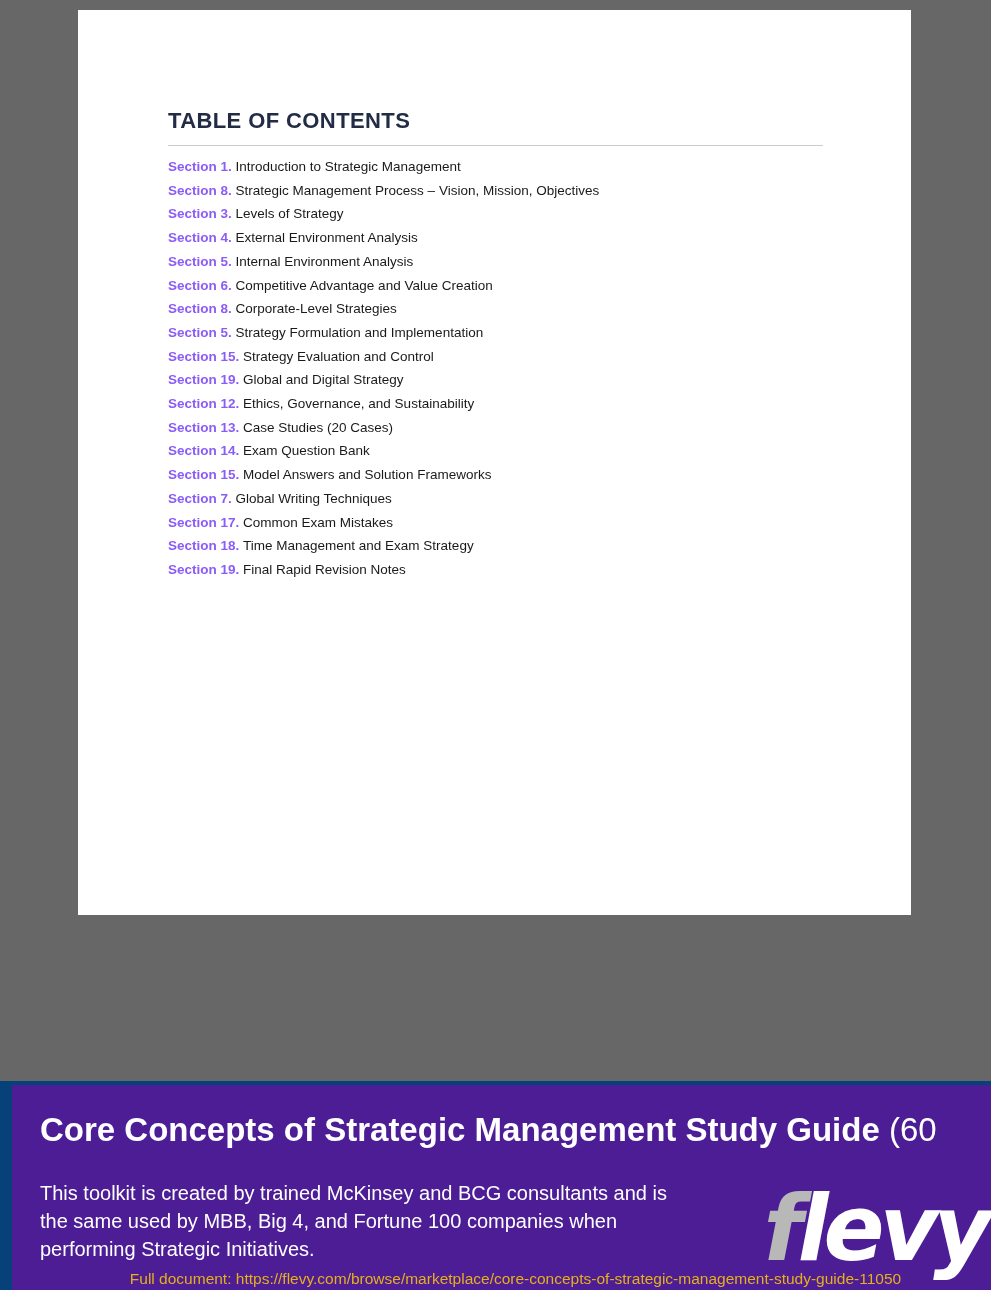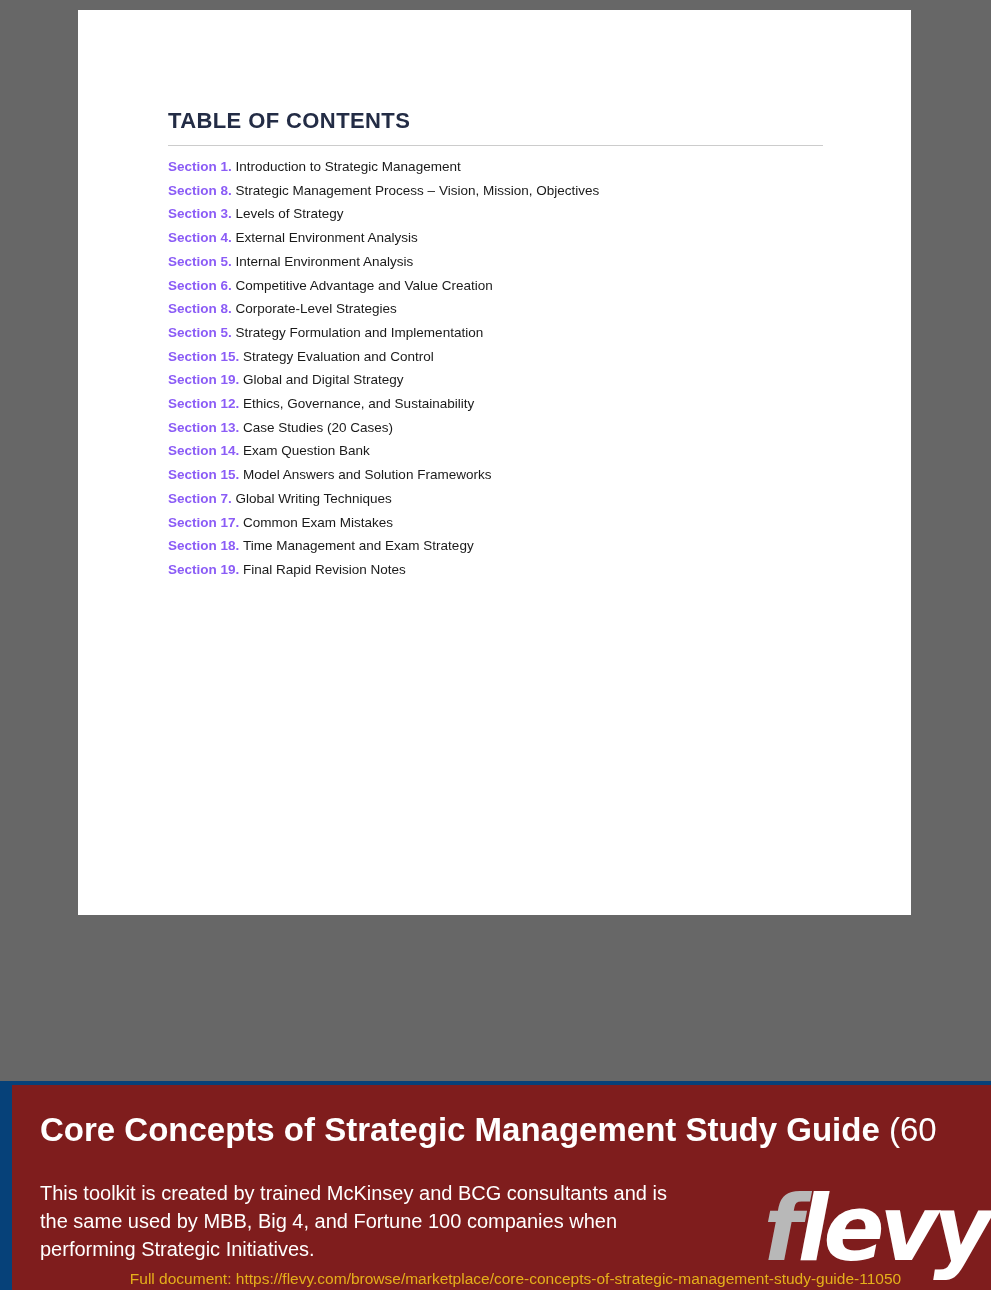--- a/index.html
+++ b/index.html
@@ -51,21 +51,21 @@
   }
 
   
   .banner {
     position: absolute;
     left: 0;
     top: 1081px;
     width: 991px;
     height: 209px;
     box-sizing: border-box;
-    background: #7f1d1d;
+    background: #4c1d95;
     border-top: 4px solid #064179;
     border-left: 12px solid #064179;
     overflow: hidden;
   }
   .banner-inner {
     position: relative;
     height: 100%;
     box-sizing: border-box;
     padding: 24px 0 0 28px;
   }

